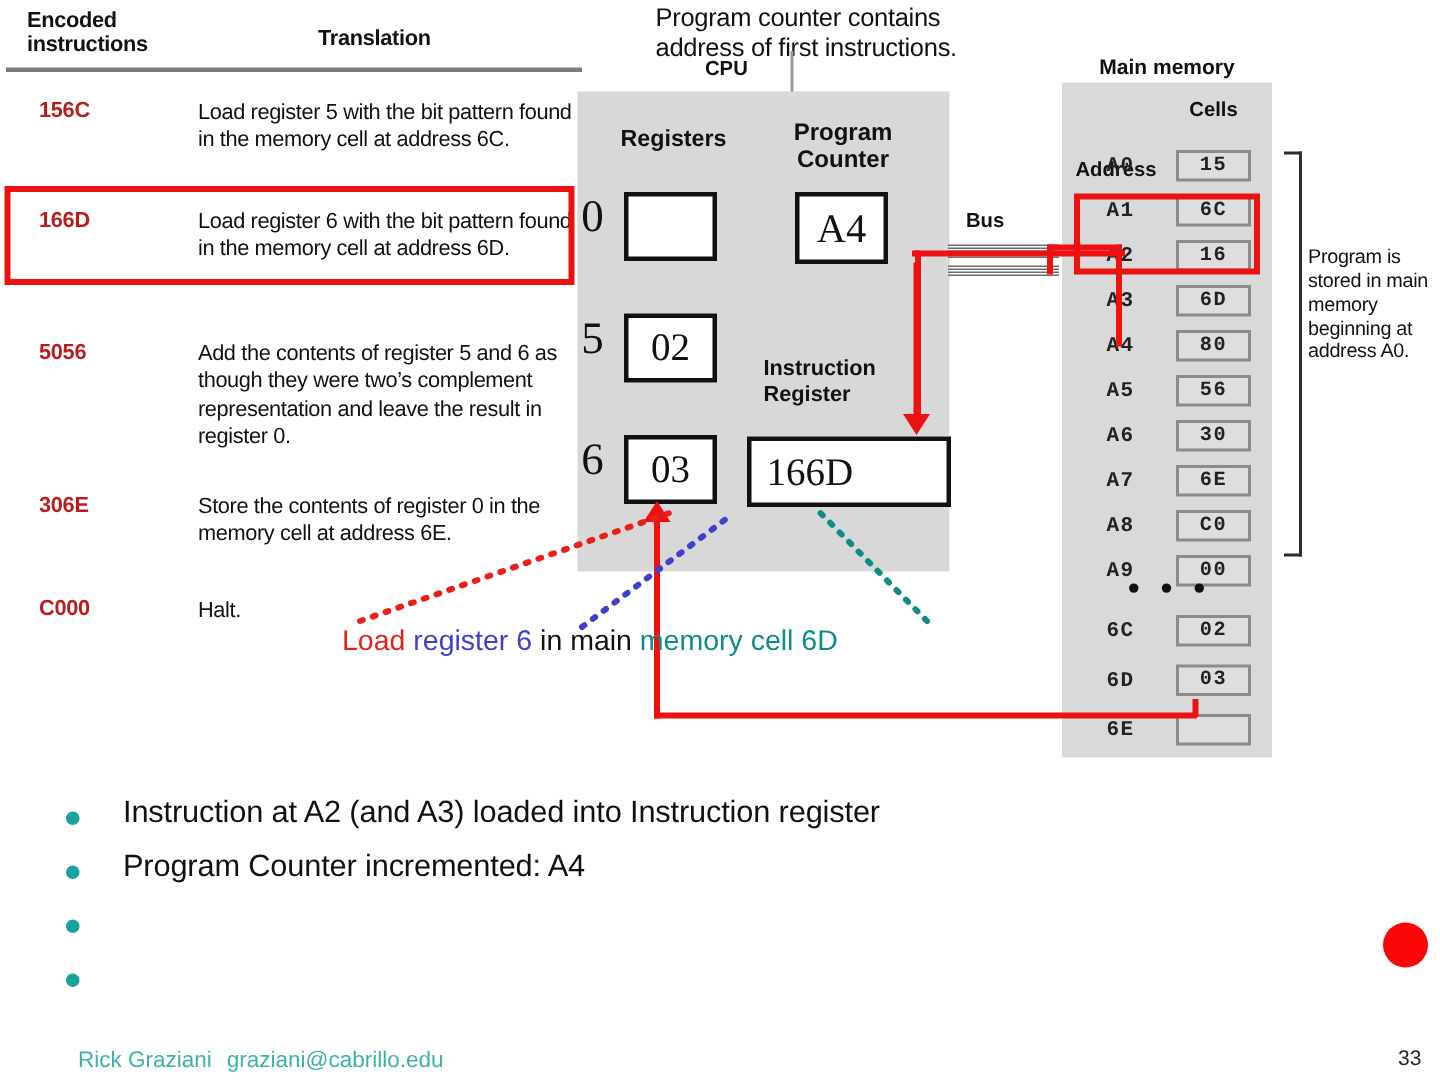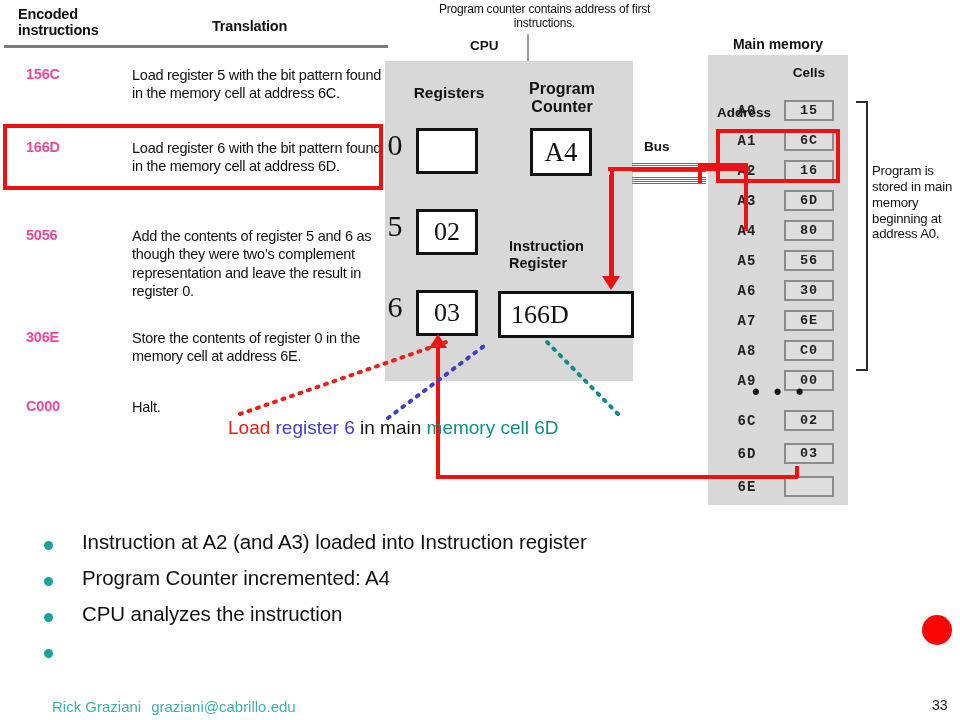--- a/index.html
+++ b/index.html
@@ -23,21 +23,21 @@
     position: absolute; left: 212px; top: 14px;
     font-size: 14.5px; font-weight: bold; color: #111; letter-spacing: -0.2px;
   }
   .tbl-rule {
     position: absolute; left: 4px; top: 45px; width: 384px; height: 3px;
     background: #7d7d7d;
   }
   .irow { position: absolute; left: 0; width: 392px; }
   .icode {
     position: absolute; left: 26px; top: 0;
-    font-size: 14.5px; font-weight: bold; color: #ec4899; letter-spacing: -0.2px;
+    font-size: 14.5px; font-weight: bold; color: #b91c1c; letter-spacing: -0.2px;
   }
   .itrans {
     position: absolute; left: 132px; top: 0; width: 250px;
     font-size: 14.5px; color: #111; line-height: 1.26; letter-spacing: -0.25px;
   }
   
   #hl-instr-row {
     position: absolute; left: 3px; top: 124px; width: 380px; height: 66px;
     border: 4px solid #ee1111; background: transparent;
   }
@@ -46,21 +46,21 @@
   #cpu-panel {
     position: absolute; left: 385px; top: 61px; width: 248px; height: 320px;
     background: #d8d8d8;
   }
   #cpu-label {
     position: absolute; left: 470px; top: 38px;
     font-size: 13.5px; font-weight: bold; color: #111;
   }
   #pc-note {
     position: absolute; left: 437px; top: 2px; width: 215px;
-    font-size: 12px; color: #111; line-height: 1.2; text-align: center;
+    font-size: 17px; color: #111; line-height: 1.2; text-align: left;
     letter-spacing: -0.2px;
   }
   #pc-leader {
     position: absolute; left: 527px; top: 34px; width: 2px; height: 38px;
     background: #9a9a9a;
   }
   #lbl-registers {
     position: absolute; left: 404px; top: 84px; width: 90px;
     font-size: 15.5px; font-weight: bold; color: #111; text-align: center;
     line-height: 1.12;
@@ -367,21 +367,20 @@
     <div class="bullet">
       <span class="dot"></span>
       <span class="btxt">Instruction at A2 (and A3) loaded into Instruction register</span>
     </div>
     <div class="bullet">
       <span class="dot"></span>
       <span class="btxt">Program Counter incremented: A4</span>
     </div>
     <div class="bullet">
       <span class="dot"></span>
-      <span class="btxt">CPU analyzes the instruction</span>
     </div>
     <div class="bullet">
       <span class="dot"></span>
     </div>
   </div>
 
   <div id="footer">
     <span>Rick Graziani</span><span class="eml">graziani@cabrillo.edu</span>
   </div>
   <div id="red-dot"></div>

